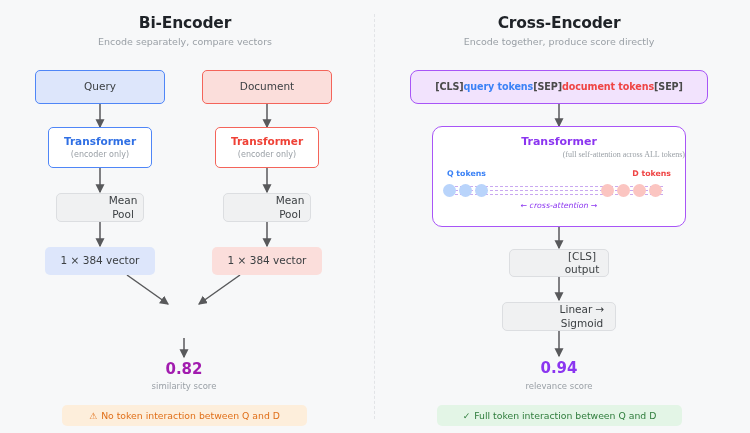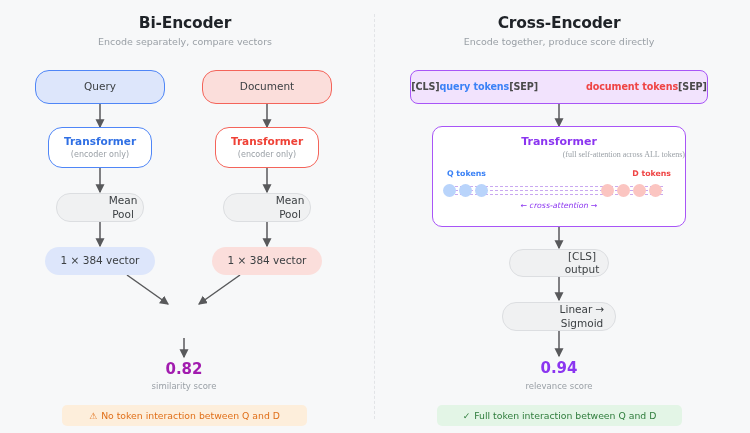--- a/index.html
+++ b/index.html
@@ -46,21 +46,21 @@
   }
 
   
   .node {
     position: absolute;
     box-sizing: border-box;
     display: flex;
     flex-direction: column;
     align-items: center;
     justify-content: center;
-    border-radius: 14px;
+    border-radius: 5px;
     text-align: center;
     line-height: 1.25;
   }
   .node .main {
     font-size: 10.5px;
     color: #3c4043;
   }
   .node .sub {
     font-size: 8px;
     color: #9aa0a6;
@@ -113,21 +113,21 @@
   
   .node-tokens {
     background: #f2e3fd;
     border: 1.6px solid #a855f7;
     border-radius: 8px;
   }
   .tokstr { font-size: 9.6px; font-weight: bold; letter-spacing: -0.1px; }
   .tok-cls { color: #4a4a4a; }
   .tok-q   { color: #3b82f6; }
   .tok-sep { color: #4a4a4a; }
-  .tok-d   { color: #ef4444; padding-left: 48px; }
+  .tok-d   { color: #ef4444; }
 
   .node-tfx {
     position: absolute;
     box-sizing: border-box;
     background: #ffffff;
     border: 1.6px solid #a855f7;
     border-radius: 10px;
   }
   .tfx-title {
     text-align: center;

